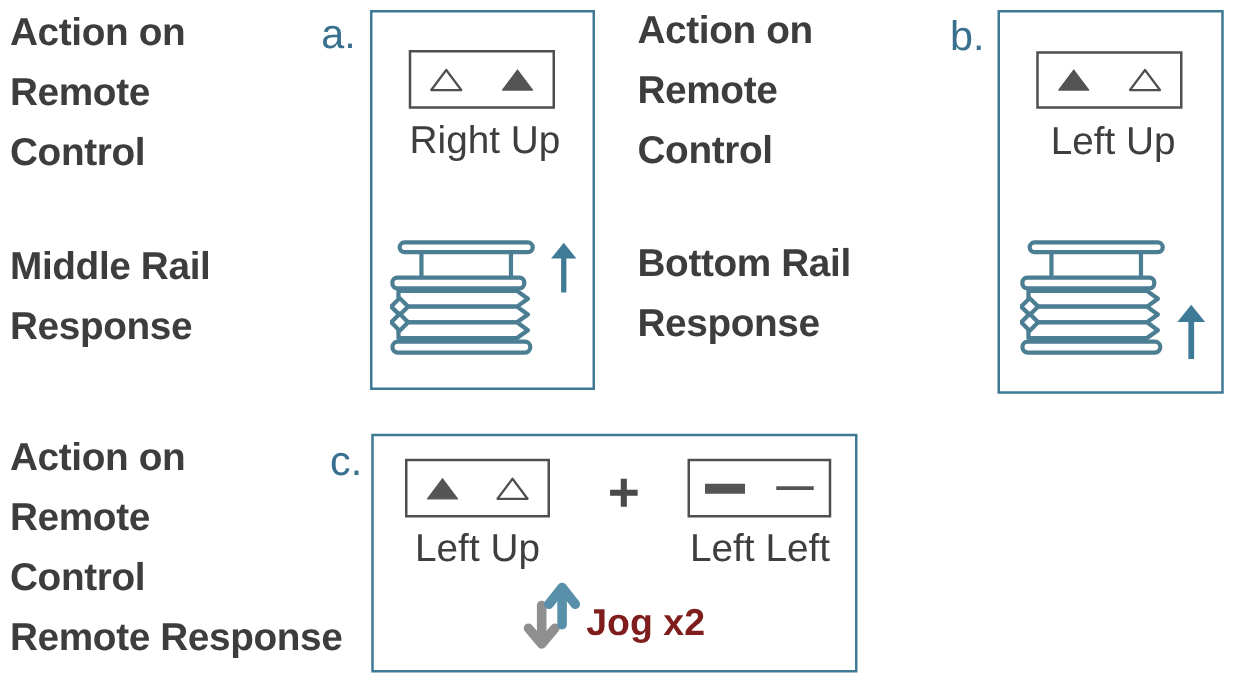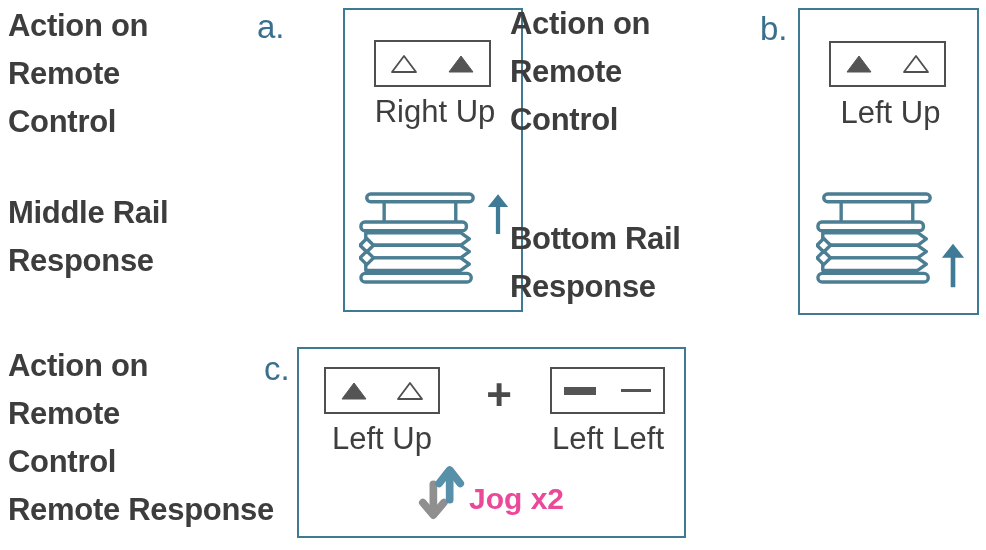--- a/index.html
+++ b/index.html
@@ -21,21 +21,21 @@
     position:absolute;display:flex;align-items:center;justify-content:space-around;
     border:2px solid #4f4f4f;background:#fff;box-sizing:border-box;
   }
   .caption{
     position:absolute;font-size:31px;color:#3e3e3e;text-align:center;white-space:nowrap;
   }
   .plus{
     position:absolute;font-size:44px;font-weight:bold;color:#4a4a4a;line-height:1;text-align:center;
   }
   .jog-label{
-    position:absolute;font-weight:bold;font-size:30px;color:#ec4899;white-space:nowrap;
+    position:absolute;font-weight:bold;font-size:30px;color:#7f1d1d;white-space:nowrap;
   }
   .abs{position:absolute;}
   .dash-filled{width:32px;height:8px;background:#545454;}
   .dash-thin{width:30px;height:3px;background:#545454;}
 </style>
 </head>
 <body>
 
 <div class="canvas">
 
@@ -43,21 +43,21 @@
     <div>Action on</div>
     <div>Remote</div>
     <div>Control</div>
   </div>
   <div class="heading" style="left:8px;top:189px;">
     <div>Middle Rail</div>
     <div>Response</div>
   </div>
 
   <div class="panel-letter" style="left:257px;top:10px;">a.</div>
-  <div class="panel" style="left:296px;top:8px;width:180px;height:304px;margin-left:47px;">
+  <div class="panel" style="left:296px;top:8px;width:180px;height:304px;">
     <div class="remote-btn" style="left:29px;top:30px;width:117px;height:47px;">
       <svg width="28" height="20" viewBox="0 0 28 20">
         <polygon points="14,2 26,18 2,18" fill="#ffffff" stroke="#4f4f4f" stroke-width="1.8" stroke-linejoin="round"></polygon>
       </svg>
       <svg width="28" height="20" viewBox="0 0 28 20">
         <polygon points="14,2 26,18 2,18" fill="#545454" stroke="#545454" stroke-linejoin="round"></polygon>
       </svg>
     </div>
     <div class="caption" style="left:0;top:84px;width:180px;">Right Up</div>
 
@@ -79,21 +79,21 @@
       <polygon points="13,1 25,16 1,16" fill="#3f7a96"></polygon>
       <rect x="10.5" y="14" width="5" height="34" fill="#3f7a96"></rect>
     </svg>
   </div>
 
   <div class="heading" style="left:510px;top:0;">
     <div>Action on</div>
     <div>Remote</div>
     <div>Control</div>
   </div>
-  <div class="heading" style="left:510px;top:187px;margin-top:28px;">
+  <div class="heading" style="left:510px;top:187px;">
     <div>Bottom Rail</div>
     <div>Response</div>
   </div>
 
   <div class="panel-letter" style="left:760px;top:12px;">b.</div>
   <div class="panel" style="left:798px;top:8px;width:181px;height:307px;">
     <div class="remote-btn" style="left:29px;top:31px;width:117px;height:46px;">
       <svg width="28" height="20" viewBox="0 0 28 20">
         <polygon points="14,2 26,18 2,18" fill="#545454" stroke="#545454" stroke-linejoin="round"></polygon>
       </svg>

